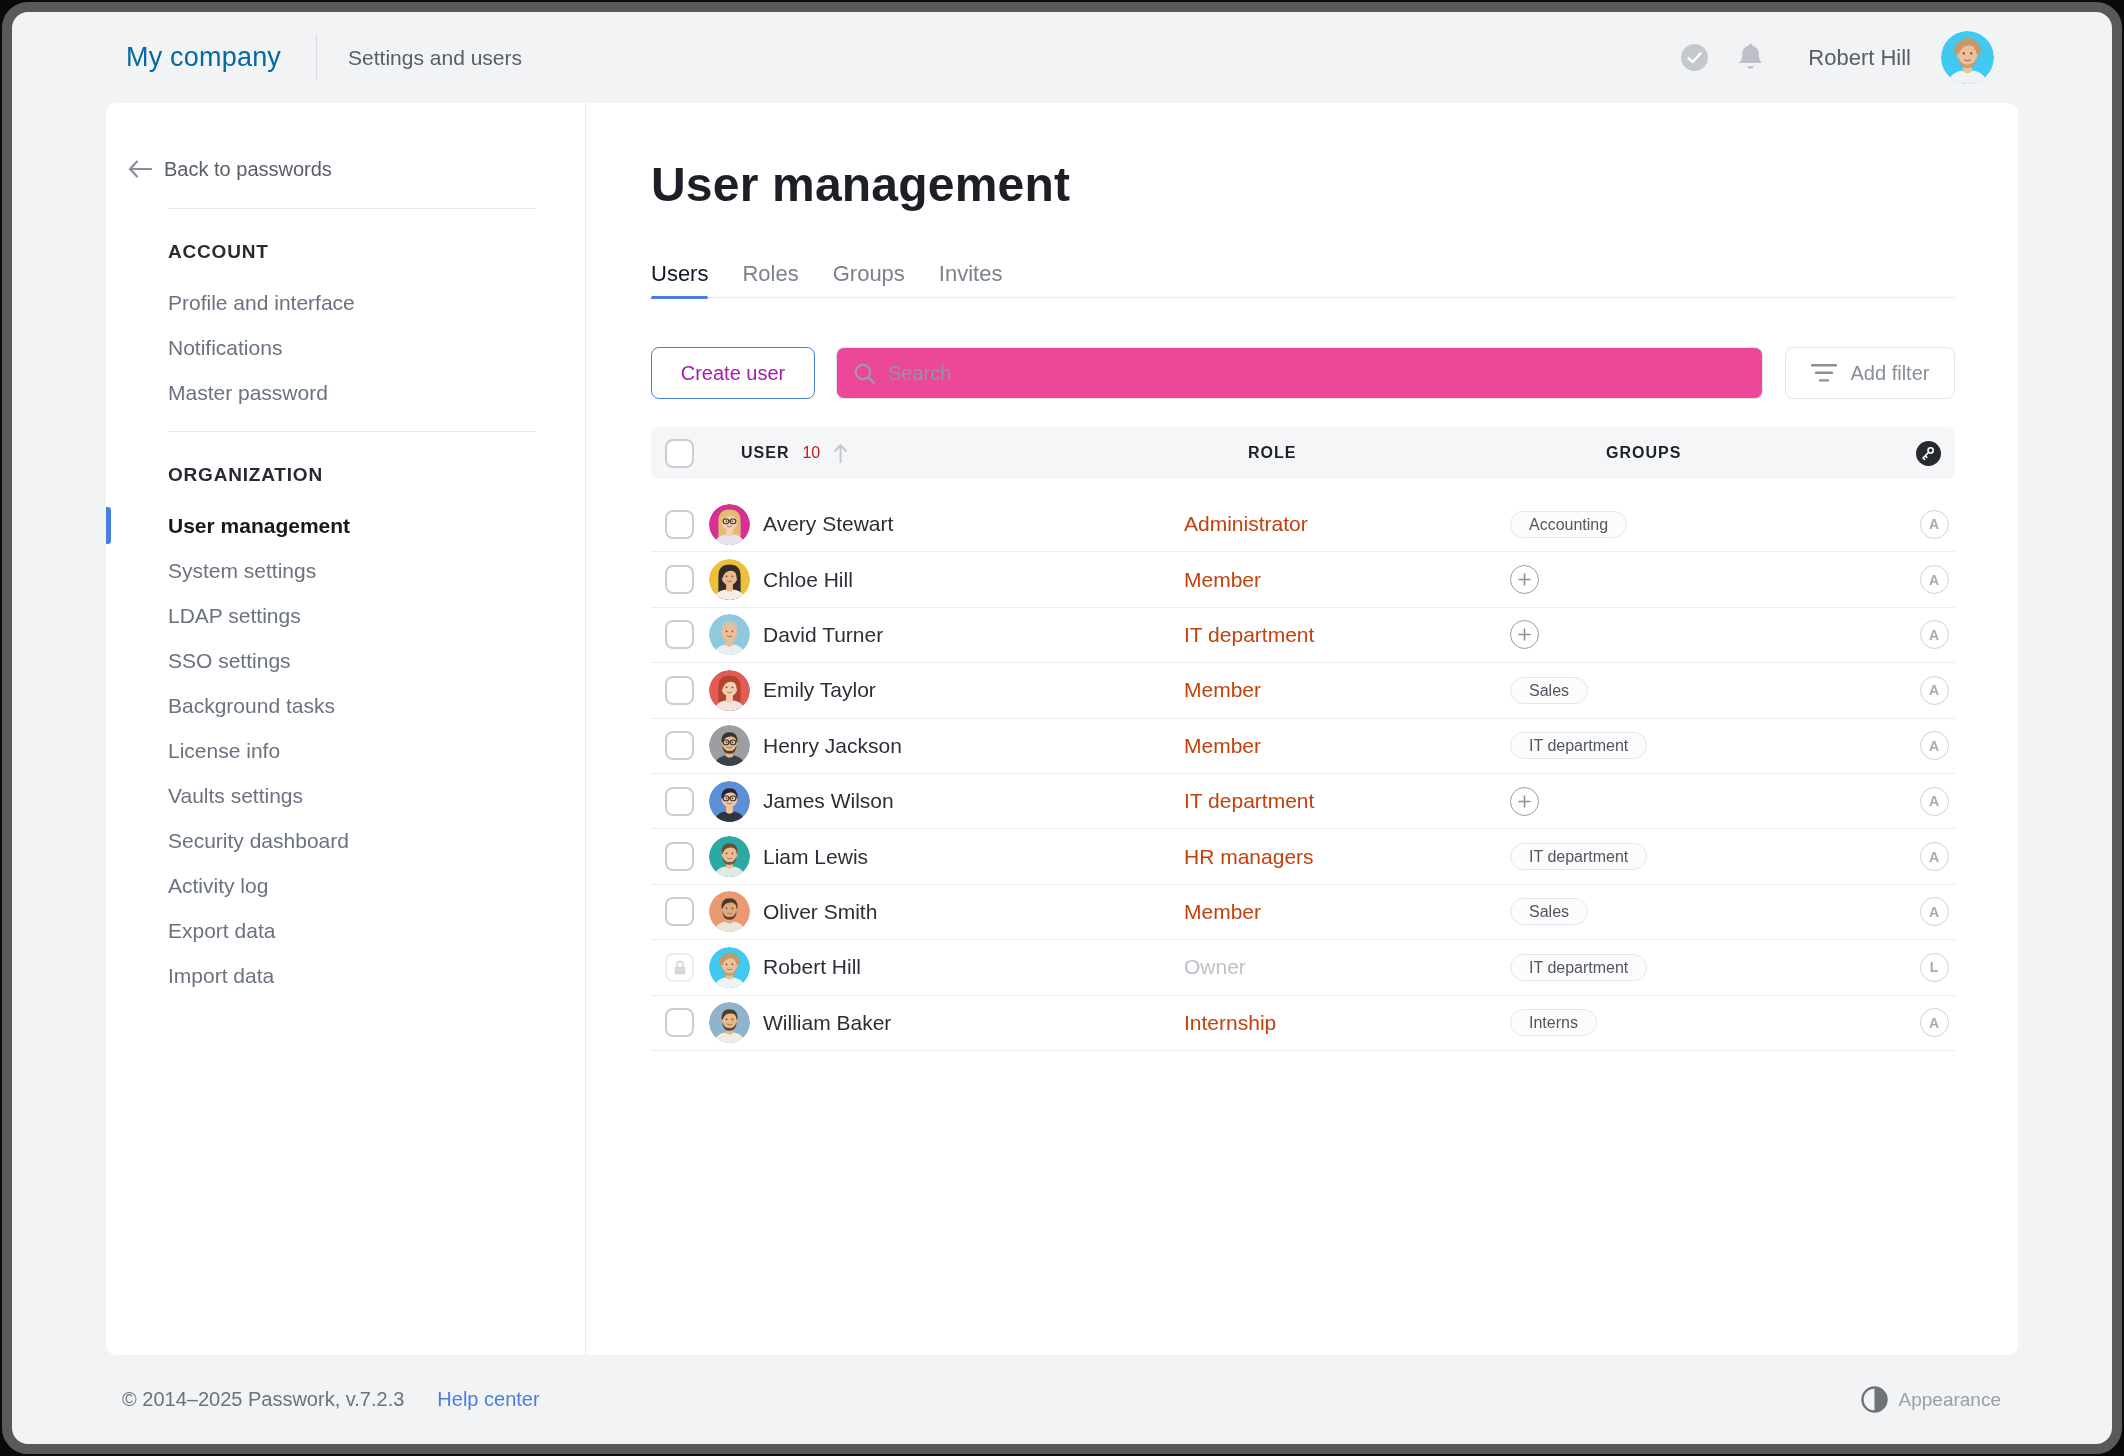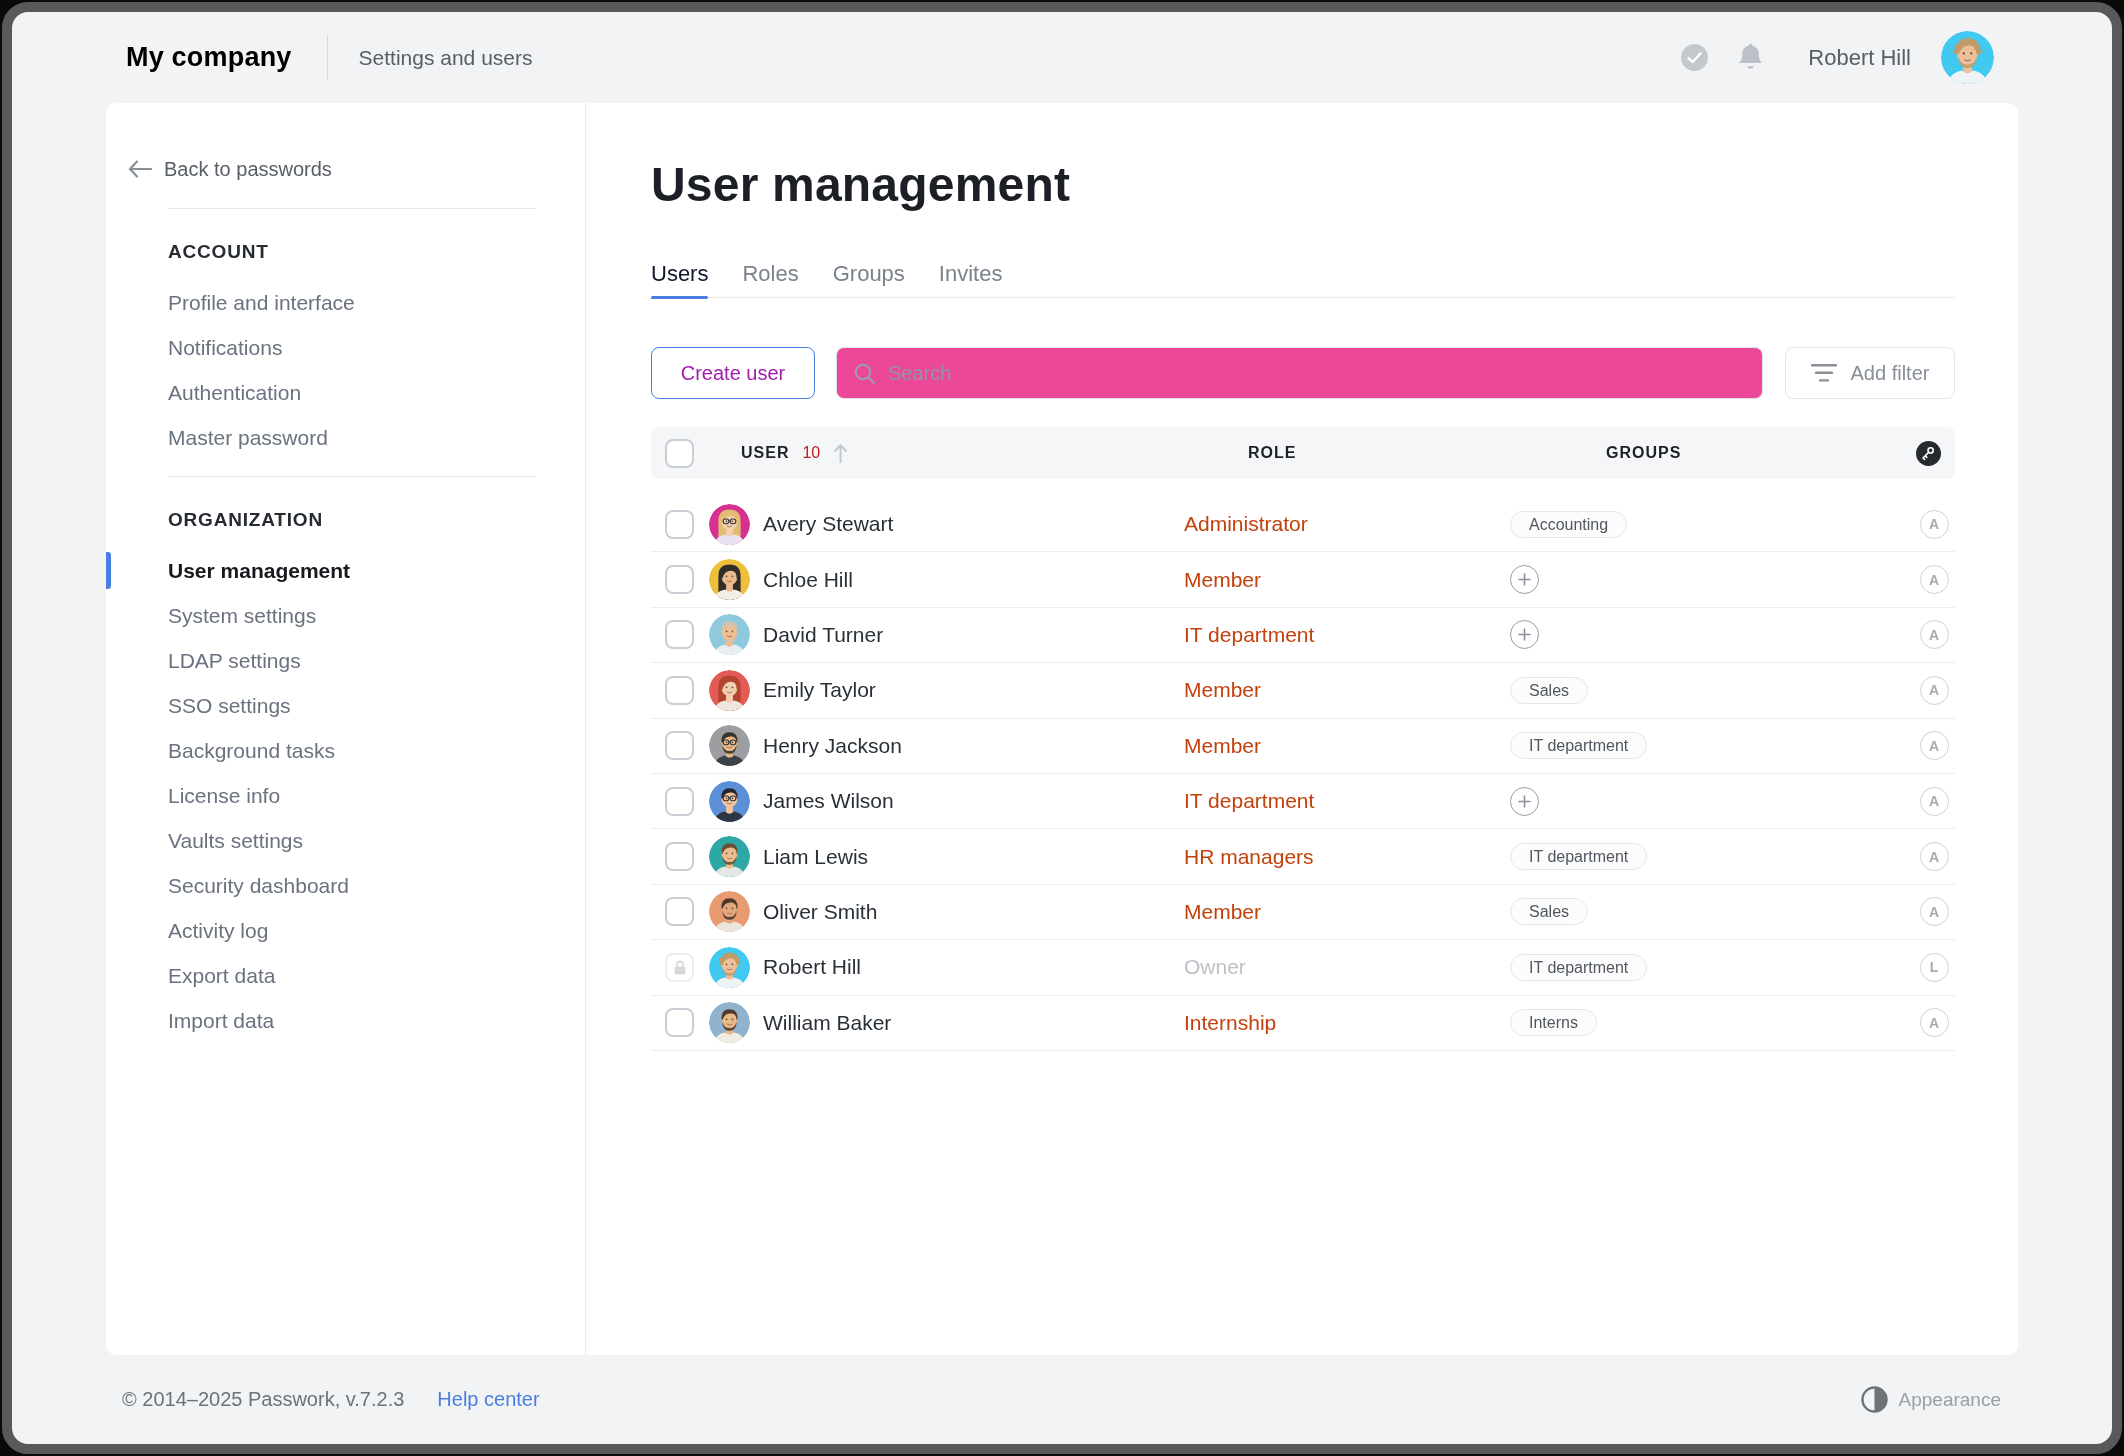--- a/index.html
+++ b/index.html
@@ -6,21 +6,21 @@
   html,body { width:2124px; height:1456px; }
   body { background:#0a0a0a; font-family:"Liberation Sans", sans-serif; position:relative; }
   .window {
     position:absolute; inset:2px;
     border:10px solid #59595b; border-radius:26px;
     background:#f2f3f5; overflow:hidden;
     display:flex; flex-direction:column;
   }
   
   .topbar { height:91px; flex:none; display:flex; align-items:center; }
-  .brand { font-size:27px; font-weight:bold; color:#000000; margin-left:114px; letter-spacing:.2px; }
+  .brand { font-size:27px; font-weight:normal; color:#0369a1; margin-left:114px; letter-spacing:.2px; }
   .top-divider { width:1px; height:45px; background:#d9dce1; margin-left:35px; }
   .section-label { font-size:21px; color:#565e68; margin-left:31px; }
   .top-right { margin-left:auto; display:flex; align-items:center; }
   .check-badge { width:27px; height:27px; border-radius:50%; background:#c3c8cd; display:flex; align-items:center; justify-content:center; }
   .bell-wrap { margin-left:27px; display:flex; align-items:center; }
   .user-name { font-size:22px; color:#565e68; margin-left:42px; }
   .top-avatar { width:53px; height:53px; border-radius:50%; overflow:hidden; margin-left:30px; margin-right:118px; flex:none; }
   .top-avatar svg { display:block; }
 
   
@@ -164,21 +164,20 @@
             <path d="M9 1.5 L2 9 L9 16.5 M2.3 9 L23 9" fill="none" stroke="#8a9098" stroke-width="2.2" stroke-linecap="round" stroke-linejoin="round"></path>
           </svg>
         <span class="lbl">Back to passwords</span>
       </div>
       <div class="sb-divider"></div>
       <div id="sb-groups">
           <div class="sb-group-title">ACCOUNT</div>
           <div class="sb-items">
             <div class="sb-item">Profile and interface</div>
             <div class="sb-item">Notifications</div>
-            <div class="sb-item">Authentication</div>
             <div class="sb-item">Master password</div>
           </div>
           <div class="sb-divider" style="margin-top: 16px;"></div>
           <div class="sb-group-title">ORGANIZATION</div>
           <div class="sb-items">
             <div class="sb-item active">User management</div>
             <div class="sb-item">System settings</div>
             <div class="sb-item">LDAP settings</div>
             <div class="sb-item">SSO settings</div>
             <div class="sb-item">Background tasks</div>

